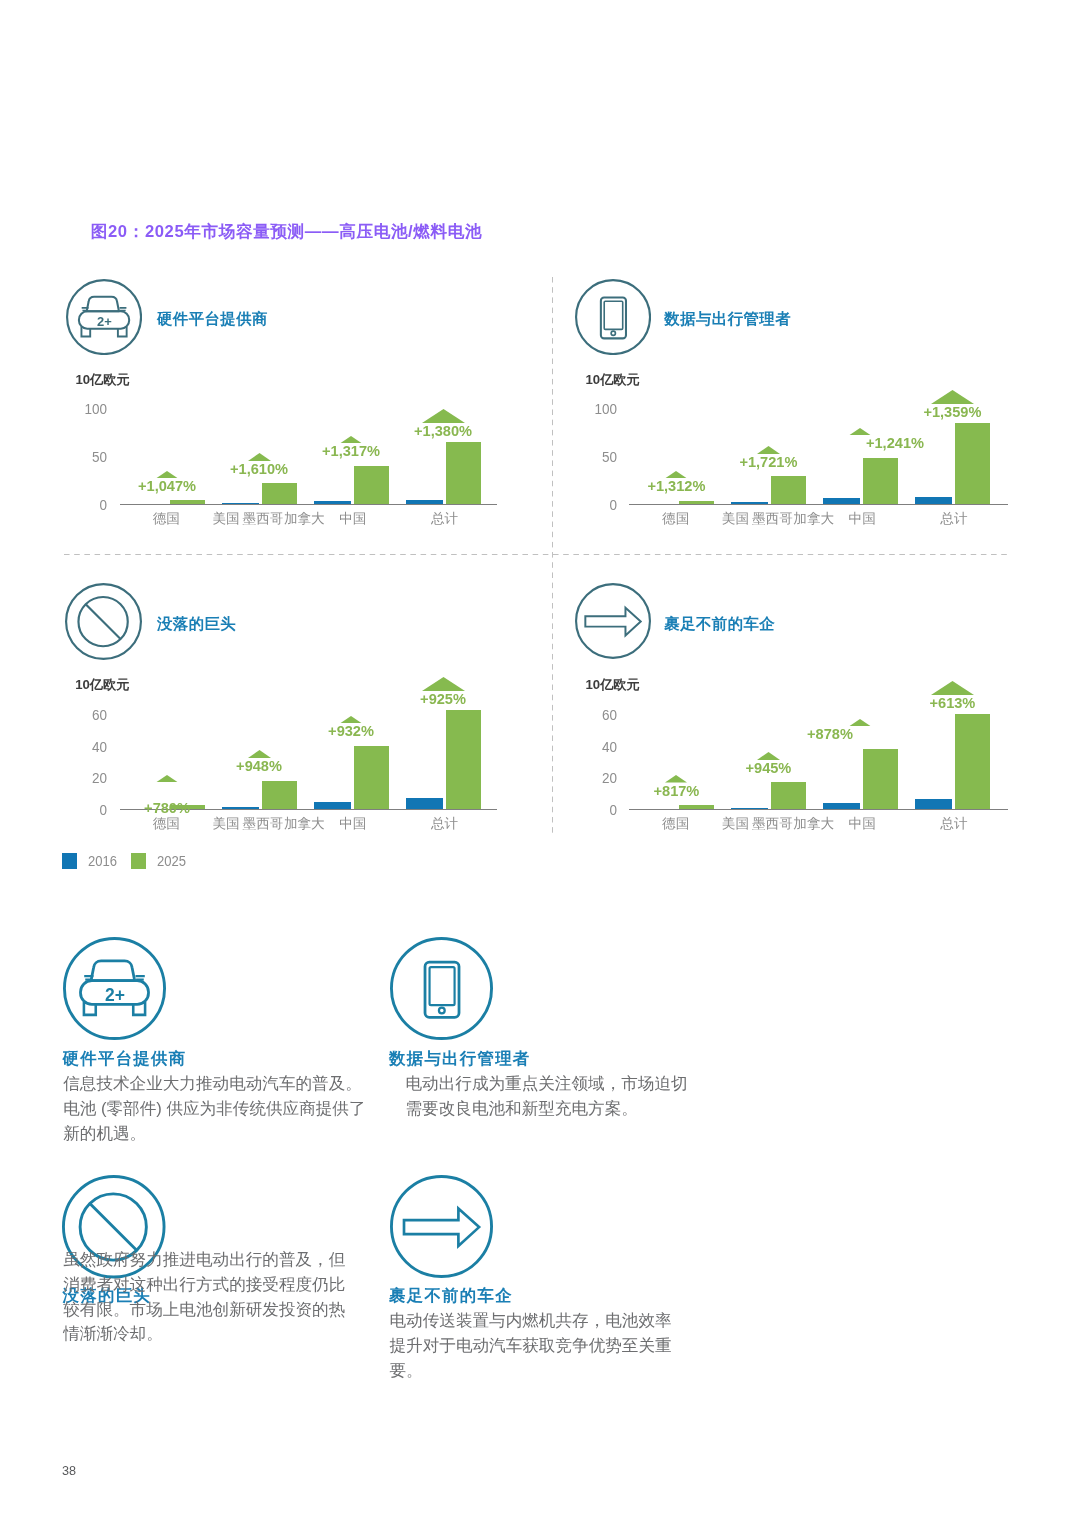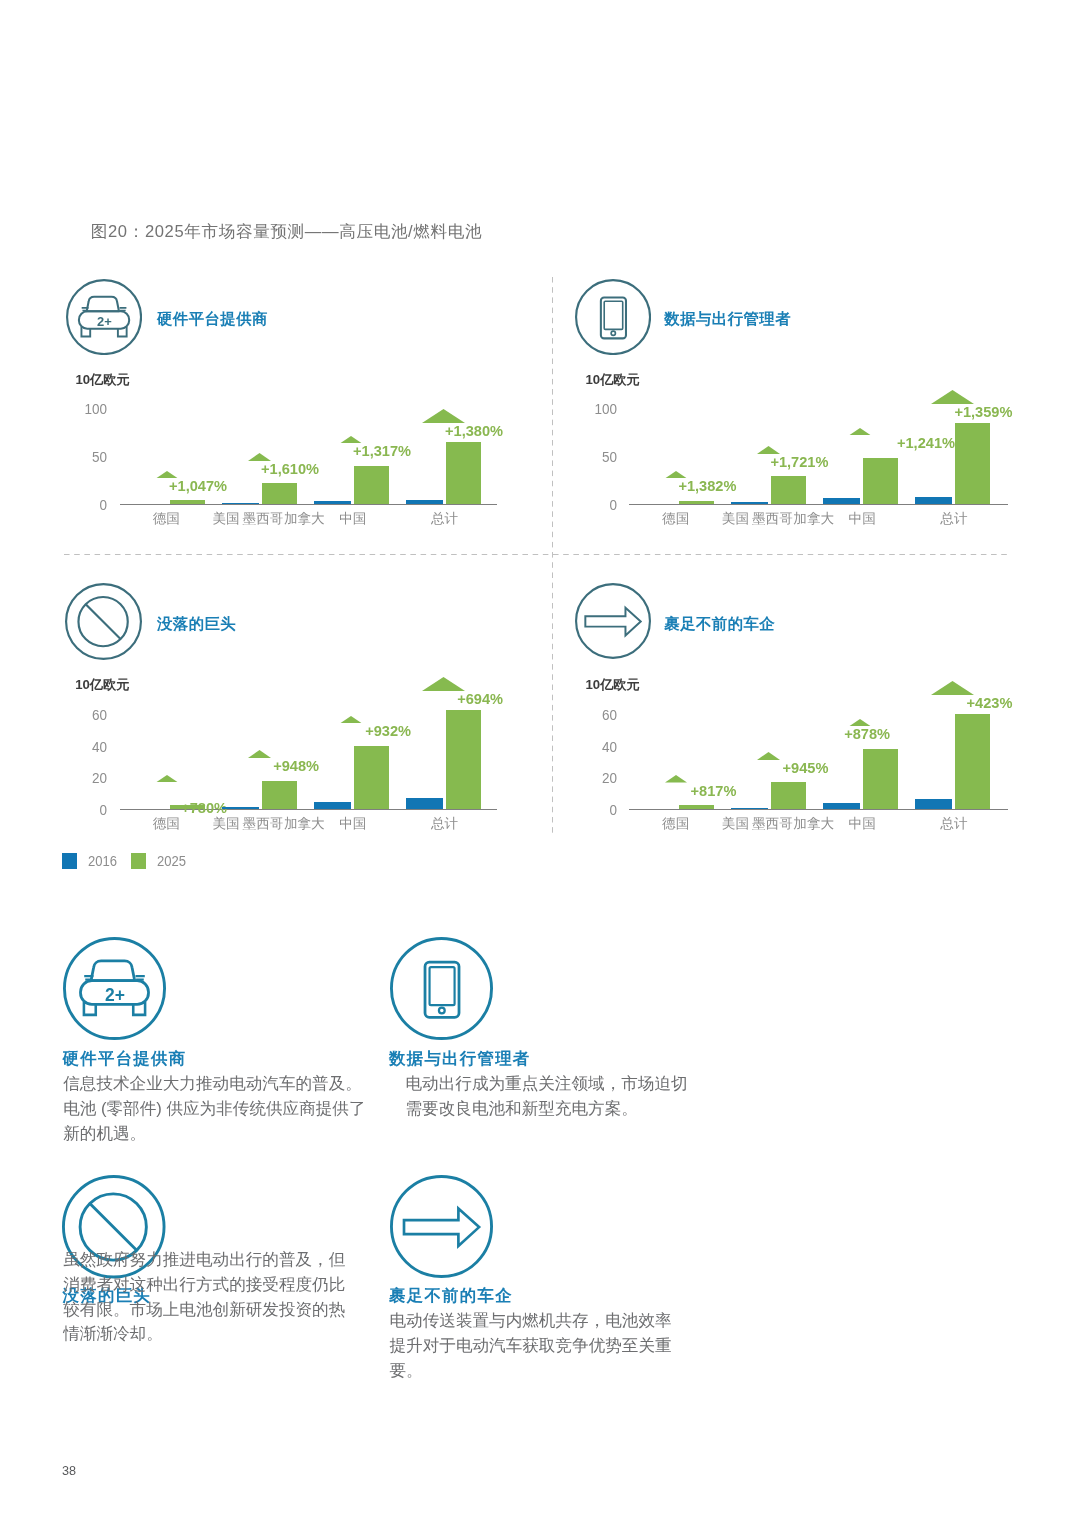--- a/index.html
+++ b/index.html
@@ -1,30 +1,30 @@
 <!DOCTYPE html>
 <html><head>
 <meta charset="utf-8">
 <style>
   html,body{margin:0;padding:0;background:#ffffff;}
   body{width:1080px;height:1526px;
        font-family:"Liberation Sans","DejaVu Sans",sans-serif;}
   .page{position:relative;width:1080px;height:1526px;overflow:hidden;background:#fff;}
 
-  .fig-title{position:absolute;left:58.8px;top:224px;font-size:16.6px;font-weight:normal;
-             color:#737373;letter-spacing:0.62px;white-space:nowrap;line-height:16px;padding-left:32px;}
+  .fig-title{position:absolute;left:58.8px;top:224px;font-size:16.6px;font-weight:bold;
+             color:#8b5cf6;letter-spacing:0.62px;white-space:nowrap;line-height:16px;padding-left:32px;}
 
   .chart-panel{position:absolute;}
   .icon-wrap{position:absolute;}
   .panel-title{position:absolute;font-size:15.4px;font-weight:bold;color:#1a7fb5;white-space:nowrap;line-height:14px;letter-spacing:0.45px;}
   .unit-label{position:absolute;font-size:13.2px;font-weight:bold;color:#3c3c3c;white-space:nowrap;line-height:11px;}
   .ytick{position:absolute;font-size:15px;color:#8d8d8d;text-align:right;white-space:nowrap;line-height:11px;transform:scaleX(0.9);transform-origin:right center;}
   .axisline{position:absolute;height:1.4px;background:#7f7f7f;}
   .bar{position:absolute;}
-  .pctlabel{position:absolute;font-size:14.6px;font-weight:bold;color:#8ab751;white-space:nowrap;text-align:right;line-height:10px;}
+  .pctlabel{position:absolute;font-size:14.6px;font-weight:bold;color:#8ab751;white-space:nowrap;text-align:center;line-height:10px;}
   .arrowup{position:absolute;}
   .arrowup svg{display:block;}
   .icon-wrap svg,.card-icon svg{display:block;}
   .catlabel{position:absolute;font-size:13.6px;color:#8d8d8d;white-space:nowrap;line-height:11px;}
   .vdash{position:absolute;width:1px;background-image:linear-gradient(to bottom,#c0c0c0 0 6px,transparent 6px 10.2px);background-size:1px 10.2px;}
   .hdash{position:absolute;height:1px;background-image:linear-gradient(to right,#c0c0c0 0 6px,transparent 6px 10.2px);background-size:10.2px 1px;}
   .legend-item{position:absolute;}
   .legend-sq{position:absolute;width:15.5px;height:15.6px;}
   .legend-txt{position:absolute;font-size:14.5px;color:#8d8d8d;line-height:10px;transform:scaleX(0.9);transform-origin:left center;}
 
@@ -111,21 +111,21 @@
             <circle cx="50.3" cy="71.4" r="2.8" fill="none" stroke="#3c6e7c" stroke-width="2.2"></circle>
           </svg>
         </div>
         <div class="panel-title" style="left:664.3px;top:312px;">数据与出行管理者</div>
         <div class="unit-label" style="left:585.5px;top:374px;">10亿欧元</div>
         <div class="ytick" style="left:556.5px;top:498.5px;width:60px;">0</div>
         <div class="ytick" style="left:556.5px;top:450.5px;width:60px;">50</div>
         <div class="ytick" style="left:556.5px;top:402.5px;width:60px;">100</div>
         <div class="axisline" style="left:629.4px;top:504px;width:378.6px;"></div>
         <div class="bar" style="left:679px;top:500.736px;width:35px;height:3.264px;background:#86ba4f;"></div>
-        <div class="pctlabel" style="left:616.45px;top:481.236px;width:120px;">+1,382%</div>
+        <div class="pctlabel" style="left:616.45px;top:481.236px;width:120px;">+1,312%</div>
         <div class="arrowup" style="left:665.45px;top:470.836px;width:22px;height:7.4px;">
           <svg width="22" height="7.4" viewBox="0 0 100 33" preserveAspectRatio="none">
             <path d="M50 0 L100 33 L0 33 Z" fill="#86ba4f"></path>
           </svg>
         </div>
         <div class="bar" style="left:730.9px;top:502.08px;width:37px;height:1.92px;background:#1176b4;"></div>
         <div class="bar" style="left:771px;top:476.16px;width:35px;height:27.84px;background:#86ba4f;"></div>
         <div class="pctlabel" style="left:708.45px;top:456.66px;width:120px;">+1,721%</div>
         <div class="arrowup" style="left:756.95px;top:445.76000000000005px;width:23px;height:7.9px;">
           <svg width="23" height="7.9" viewBox="0 0 100 33" preserveAspectRatio="none">
@@ -188,21 +188,21 @@
         <div class="bar" style="left:313.5px;top:801.778px;width:37px;height:7.221999999999999px;background:#1176b4;"></div>
         <div class="bar" style="left:353.6px;top:745.572px;width:35px;height:63.42799999999999px;background:#86ba4f;"></div>
         <div class="pctlabel" style="left:291.05px;top:726.072px;width:120px;">+932%</div>
         <div class="arrowup" style="left:340.05px;top:715.672px;width:22px;height:7.4px;">
           <svg width="22" height="7.4" viewBox="0 0 100 33" preserveAspectRatio="none">
             <path d="M50 0 L100 33 L0 33 Z" fill="#86ba4f"></path>
           </svg>
         </div>
         <div class="bar" style="left:405.5px;top:798.481px;width:37px;height:10.518999999999998px;background:#1176b4;"></div>
         <div class="bar" style="left:445.6px;top:709.7760000000001px;width:35px;height:99.22399999999999px;background:#86ba4f;"></div>
-        <div class="pctlabel" style="left:383.05px;top:693.576px;width:120px;">+694%</div>
+        <div class="pctlabel" style="left:383.05px;top:693.576px;width:120px;">+925%</div>
         <div class="arrowup" style="left:421.55px;top:676.576px;width:43px;height:14px;">
           <svg width="43" height="14" viewBox="0 0 100 33" preserveAspectRatio="none">
             <path d="M50 0 L100 33 L0 33 Z" fill="#86ba4f"></path>
           </svg>
         </div>
         <div class="catlabel" style="left:116.30000000000001px;top:818px;width:100px;text-align:center;">德国</div>
         <div class="catlabel" style="left:176px;top:818px;width:100px;text-align:center;">美国</div>
         <div class="catlabel" style="left:213px;top:818px;width:100px;text-align:center;">墨西哥</div>
         <div class="catlabel" style="left:254.3px;top:818px;width:100px;text-align:center;">加拿大</div>
         <div class="catlabel" style="left:302.8px;top:818px;width:100px;text-align:center;">中国</div>
@@ -240,21 +240,21 @@
         <div class="bar" style="left:822.9px;top:803.191px;width:37px;height:5.808999999999999px;background:#1176b4;"></div>
         <div class="bar" style="left:863px;top:748.712px;width:35px;height:60.28799999999999px;background:#86ba4f;"></div>
         <div class="pctlabel" style="left:770px;top:729.212px;width:120px;">+878%</div>
         <div class="arrowup" style="left:849.45px;top:718.812px;width:22px;height:7.4px;">
           <svg width="22" height="7.4" viewBox="0 0 100 33" preserveAspectRatio="none">
             <path d="M50 0 L100 33 L0 33 Z" fill="#86ba4f"></path>
           </svg>
         </div>
         <div class="bar" style="left:914.9px;top:798.952px;width:37px;height:10.048px;background:#1176b4;"></div>
         <div class="bar" style="left:955px;top:714.329px;width:35px;height:94.67099999999999px;background:#86ba4f;"></div>
-        <div class="pctlabel" style="left:892.45px;top:698.1289999999999px;width:120px;">+423%</div>
+        <div class="pctlabel" style="left:892.45px;top:698.1289999999999px;width:120px;">+613%</div>
         <div class="arrowup" style="left:930.95px;top:681.1289999999999px;width:43px;height:14px;">
           <svg width="43" height="14" viewBox="0 0 100 33" preserveAspectRatio="none">
             <path d="M50 0 L100 33 L0 33 Z" fill="#86ba4f"></path>
           </svg>
         </div>
         <div class="catlabel" style="left:625.6999999999999px;top:818px;width:100px;text-align:center;">德国</div>
         <div class="catlabel" style="left:685.4px;top:818px;width:100px;text-align:center;">美国</div>
         <div class="catlabel" style="left:722.4px;top:818px;width:100px;text-align:center;">墨西哥</div>
         <div class="catlabel" style="left:763.7px;top:818px;width:100px;text-align:center;">加拿大</div>
         <div class="catlabel" style="left:812.2px;top:818px;width:100px;text-align:center;">中国</div>

